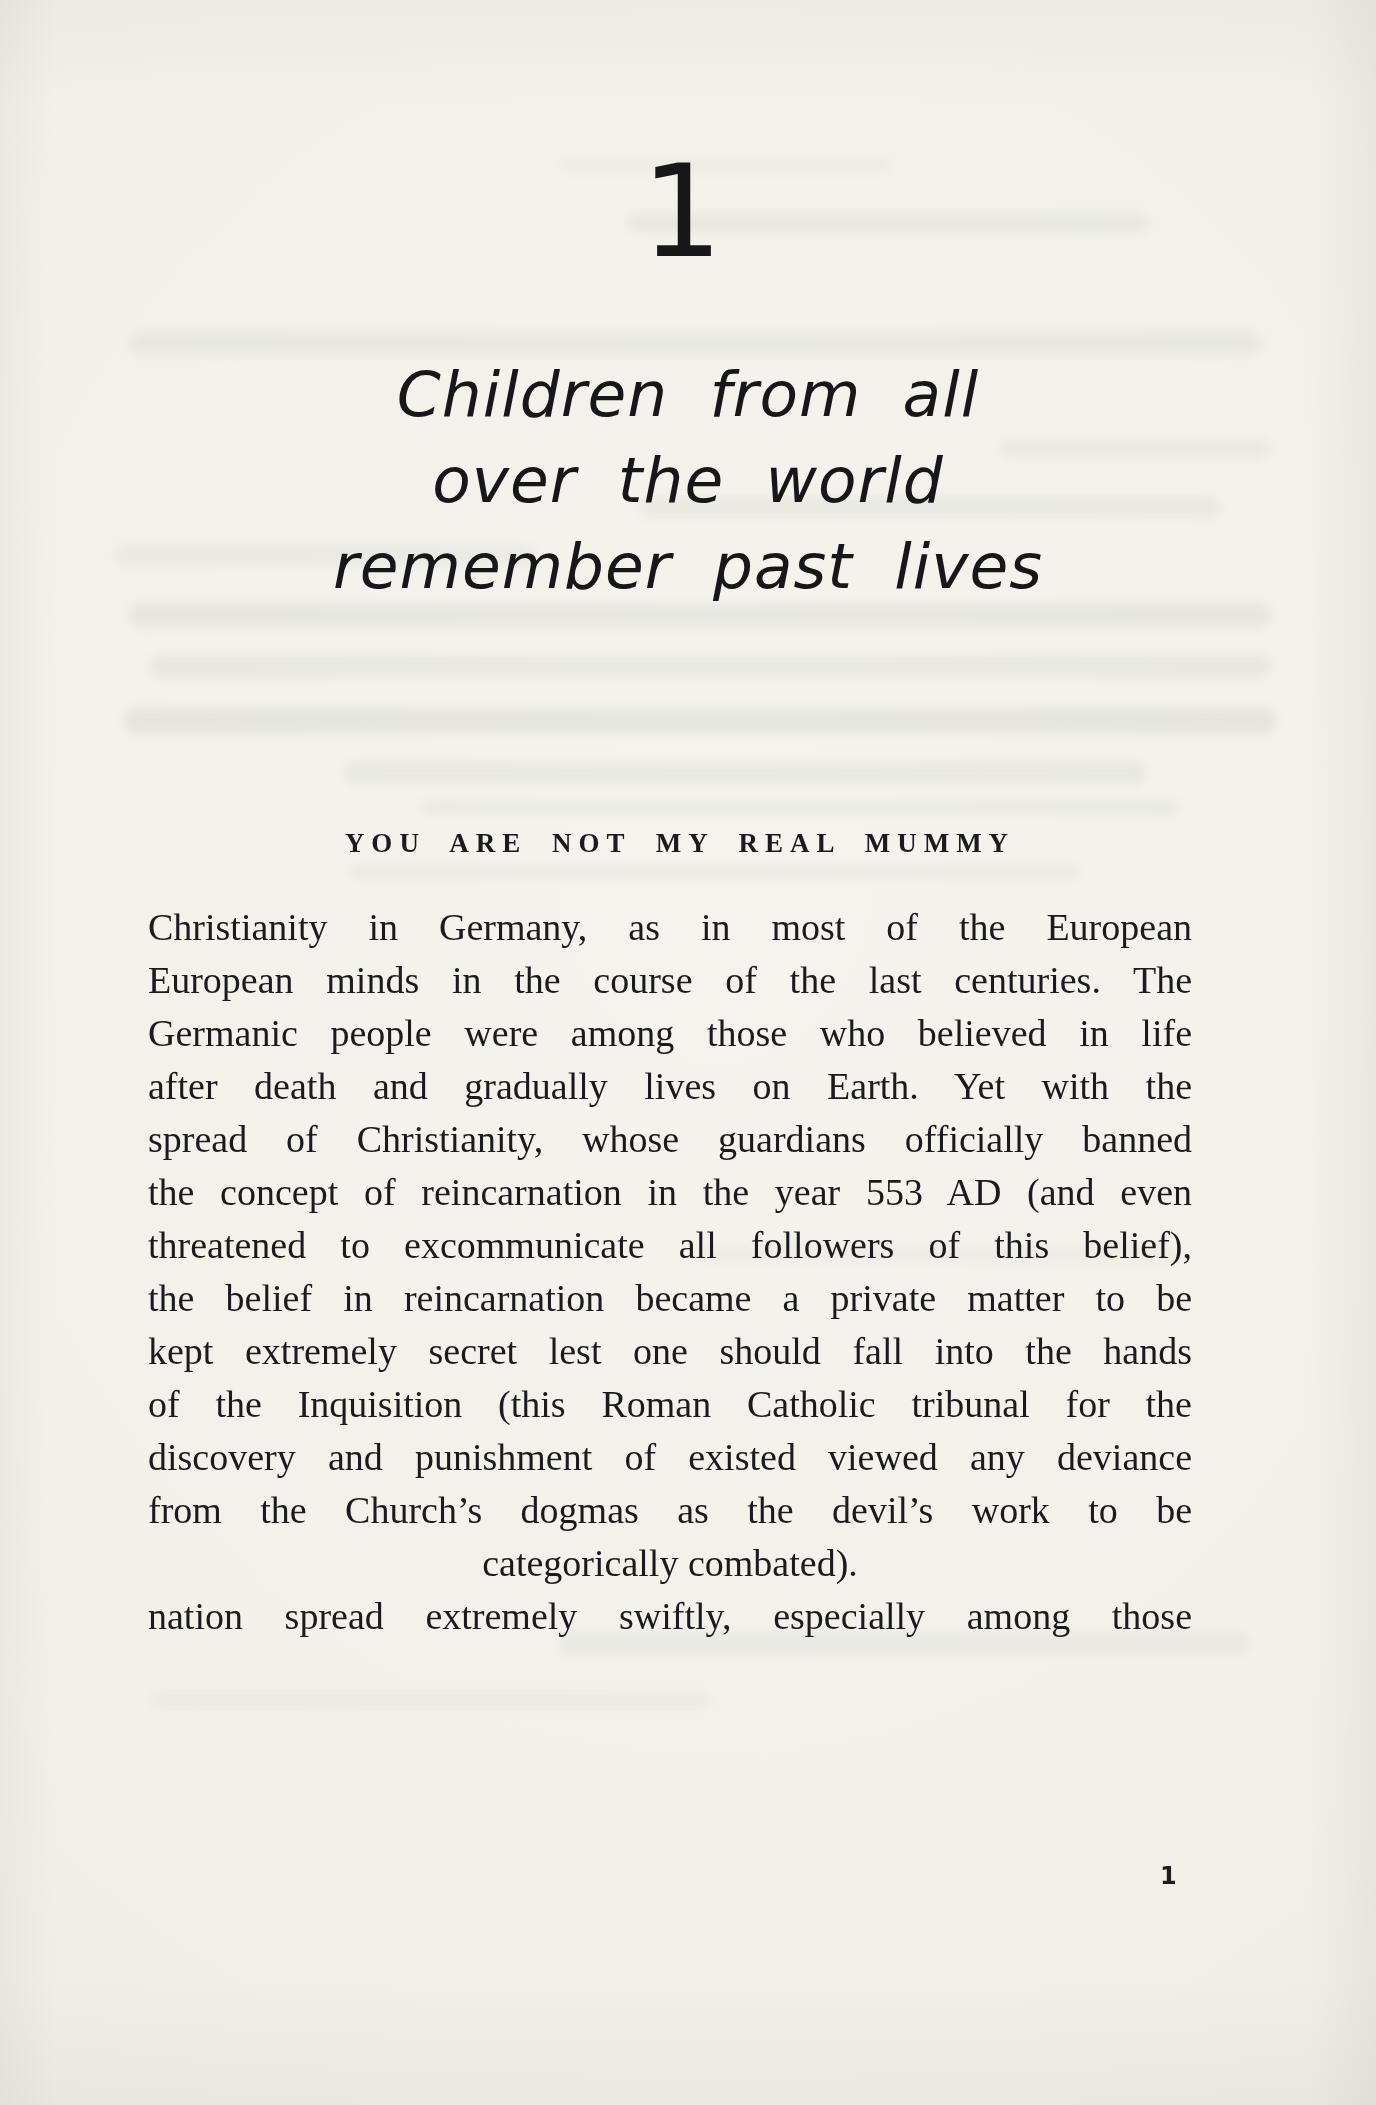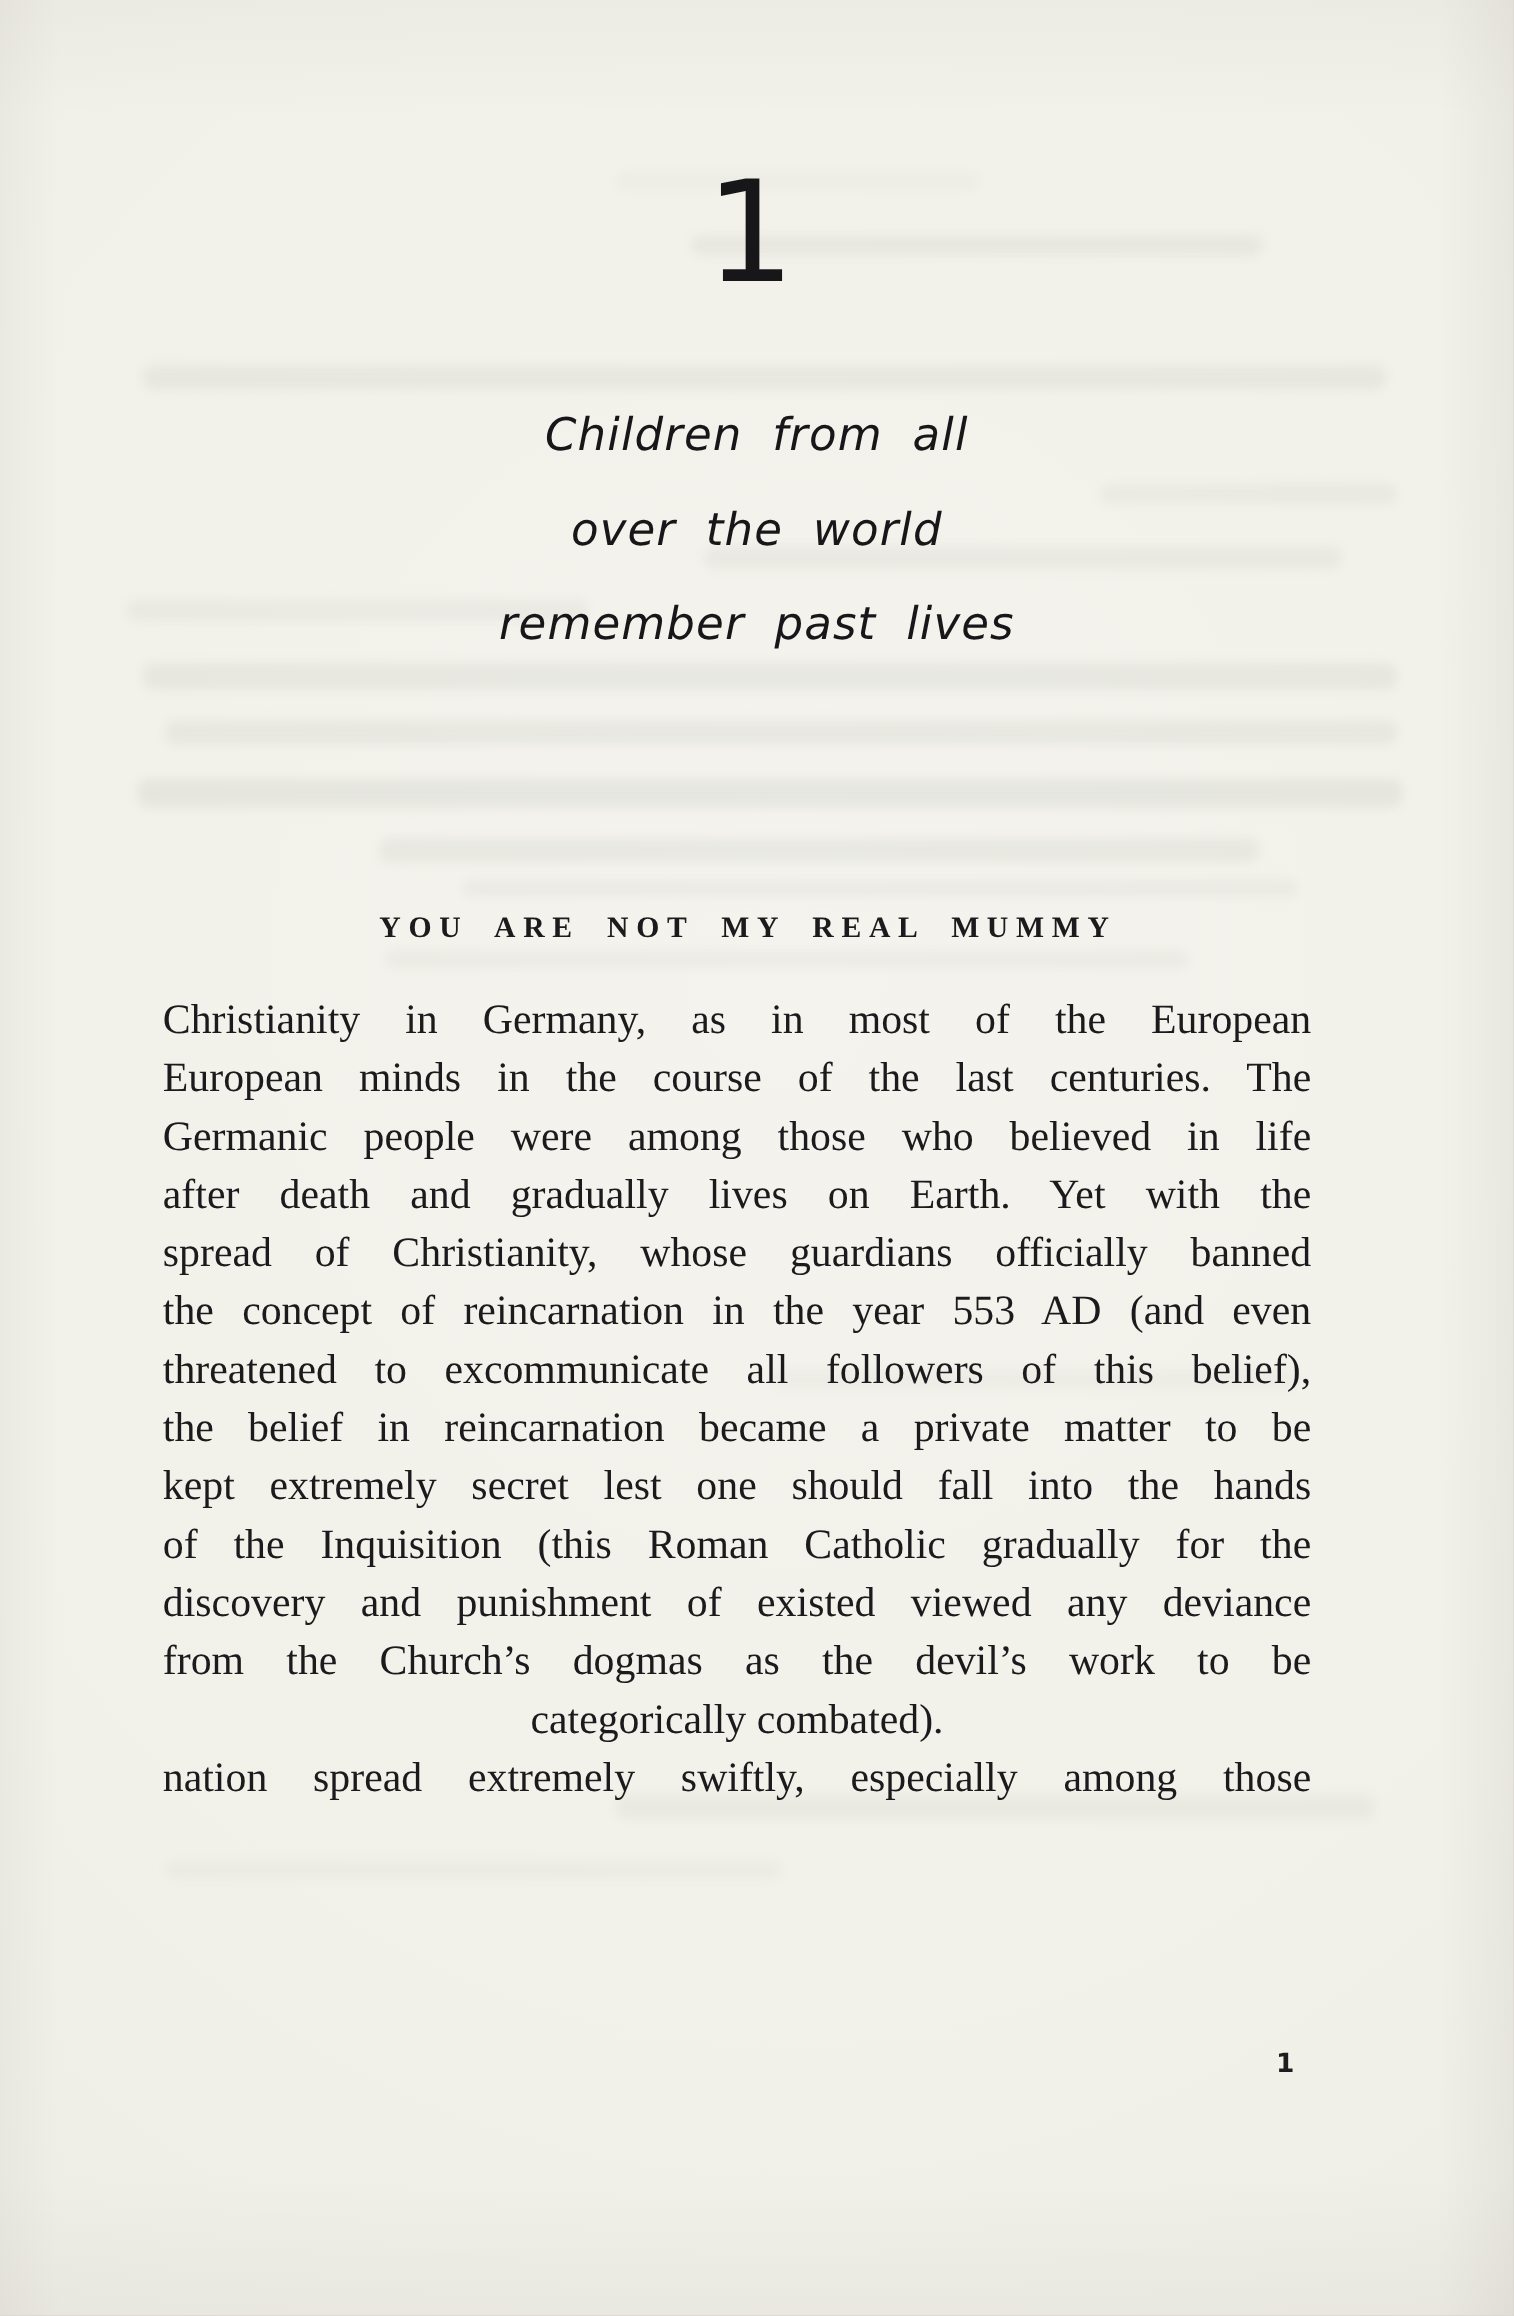--- a/index.html
+++ b/index.html
@@ -45,21 +45,21 @@
   }
 
   .chapter-title {
     position: absolute;
     top: 352px;
     left: 0;
     width: 1376px;
     text-align: center;
     font-family: "DejaVu Sans", sans-serif;
     font-style: italic;
-    font-size: 41px;
+    font-size: 63px;
     line-height: 86px;
     color: #17171a;
     letter-spacing: 1px;
     word-spacing: 0.32em;
   }
 
   .section-heading {
     position: absolute;
     top: 828px;
     left: 0;
@@ -140,21 +140,21 @@
   <div class="body-text">
     <div class="jline">Christianity in Germany, as in most of the European</div>
     <div class="jline">European minds in the course of the last centuries. The</div>
     <div class="jline">Germanic people were among those who believed in life</div>
     <div class="jline">after death and gradually lives on Earth. Yet with the</div>
     <div class="jline">spread of Christianity, whose guardians officially banned</div>
     <div class="jline">the concept of reincarnation in the year 553 AD (and even</div>
     <div class="jline">threatened to excommunicate all followers of this belief),</div>
     <div class="jline">the belief in reincarnation became a private matter to be</div>
     <div class="jline">kept extremely secret lest one should fall into the hands</div>
-    <div class="jline">of the Inquisition (this Roman Catholic gradually for the</div>
+    <div class="jline">of the Inquisition (this Roman Catholic tribunal for the</div>
     <div class="jline">discovery and punishment of existed viewed any deviance</div>
     <div class="jline">from the Church’s dogmas as the devil’s work to be</div>
     <div class="plain">categorically combated).</div>
     <div class="jline">nation spread extremely swiftly, especially among those</div>
   </div>
 
   <div class="page-number">1</div>
 
 </div>
 

